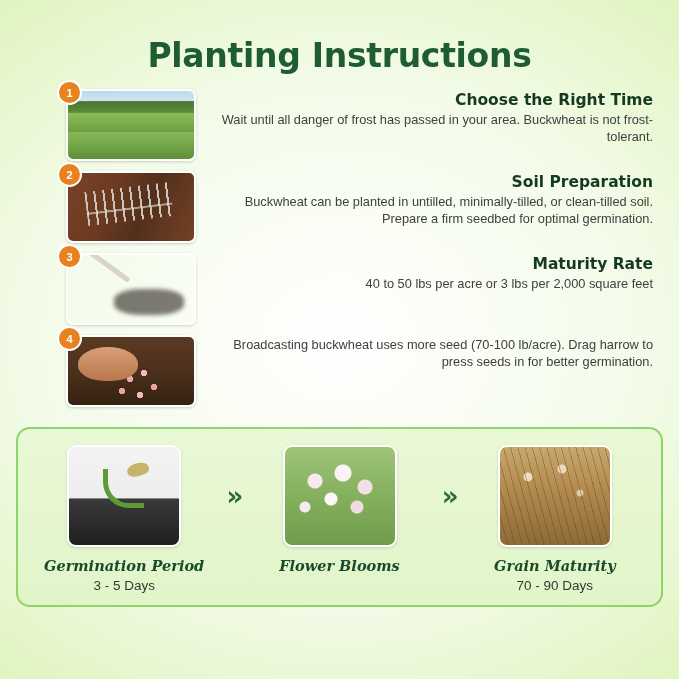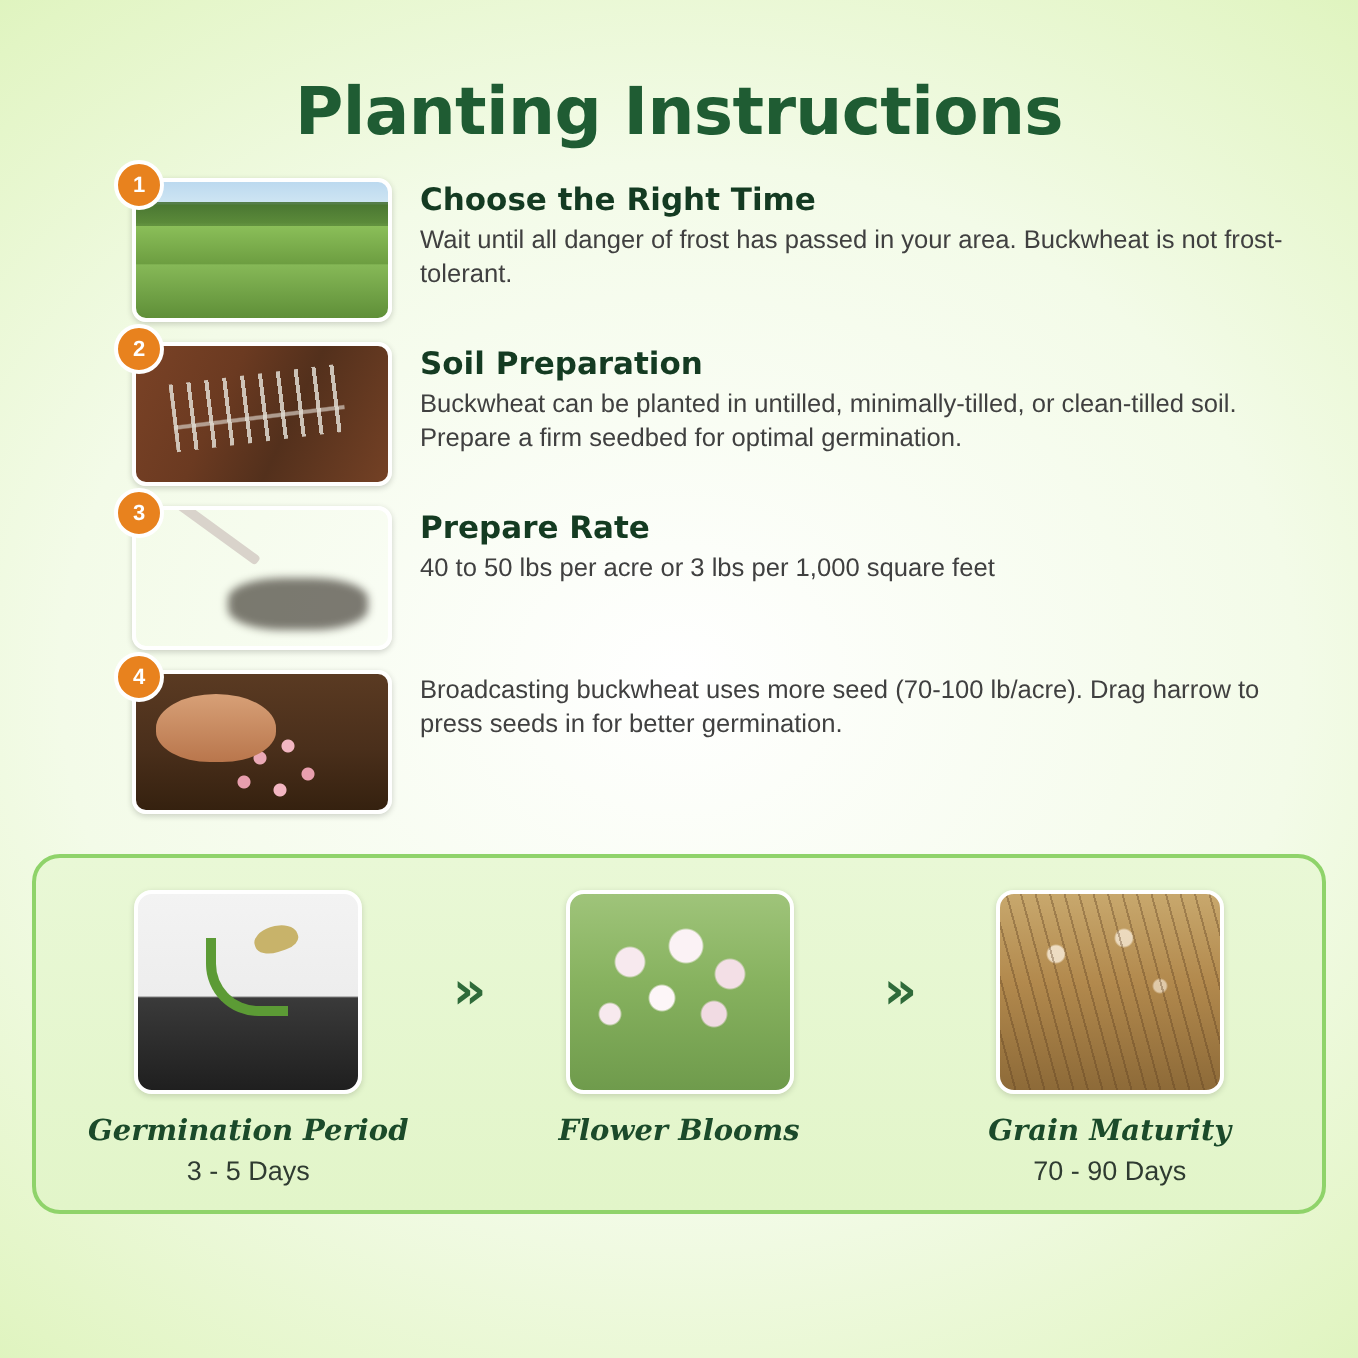--- a/index.html
+++ b/index.html
@@ -74,20 +74,21 @@
     display: flex;
     align-items: center;
     justify-content: center;
     border: 2px solid #fff;
     z-index: 3;
   }
 
   .step-text {
     flex: 1 1 auto;
     padding-top: 2px;
+    text-align: right;
   }
 
   .step-title {
     font-size: 15.5px;
     font-weight: bold;
     color: #143b22;
     margin-bottom: 3px;
     font-family: "DejaVu Sans", sans-serif;
   }
 
@@ -305,22 +306,22 @@
         <div class="step-body">Buckwheat can be planted in untilled, minimally-tilled, or clean-tilled soil. Prepare a firm seedbed for optimal germination.</div>
       </div>
     </div>
 
     <div class="step">
       <div class="thumb-wrap">
         <div class="thumb img-hoe"></div>
         <div class="badge">3</div>
       </div>
       <div class="step-text">
-        <div class="step-title">Prepare Rate</div>
-        <div class="step-body">40 to 50 lbs per acre or 3 lbs per 1,000 square feet</div>
+        <div class="step-title">Maturity Rate</div>
+        <div class="step-body">40 to 50 lbs per acre or 3 lbs per 2,000 square feet</div>
       </div>
     </div>
 
     <div class="step">
       <div class="thumb-wrap">
         <div class="thumb img-seed"></div>
         <div class="badge">4</div>
       </div>
       <div class="step-text">
         <div class="step-body">Broadcasting buckwheat uses more seed (70-100 lb/acre). Drag harrow to press seeds in for better germination.</div>

